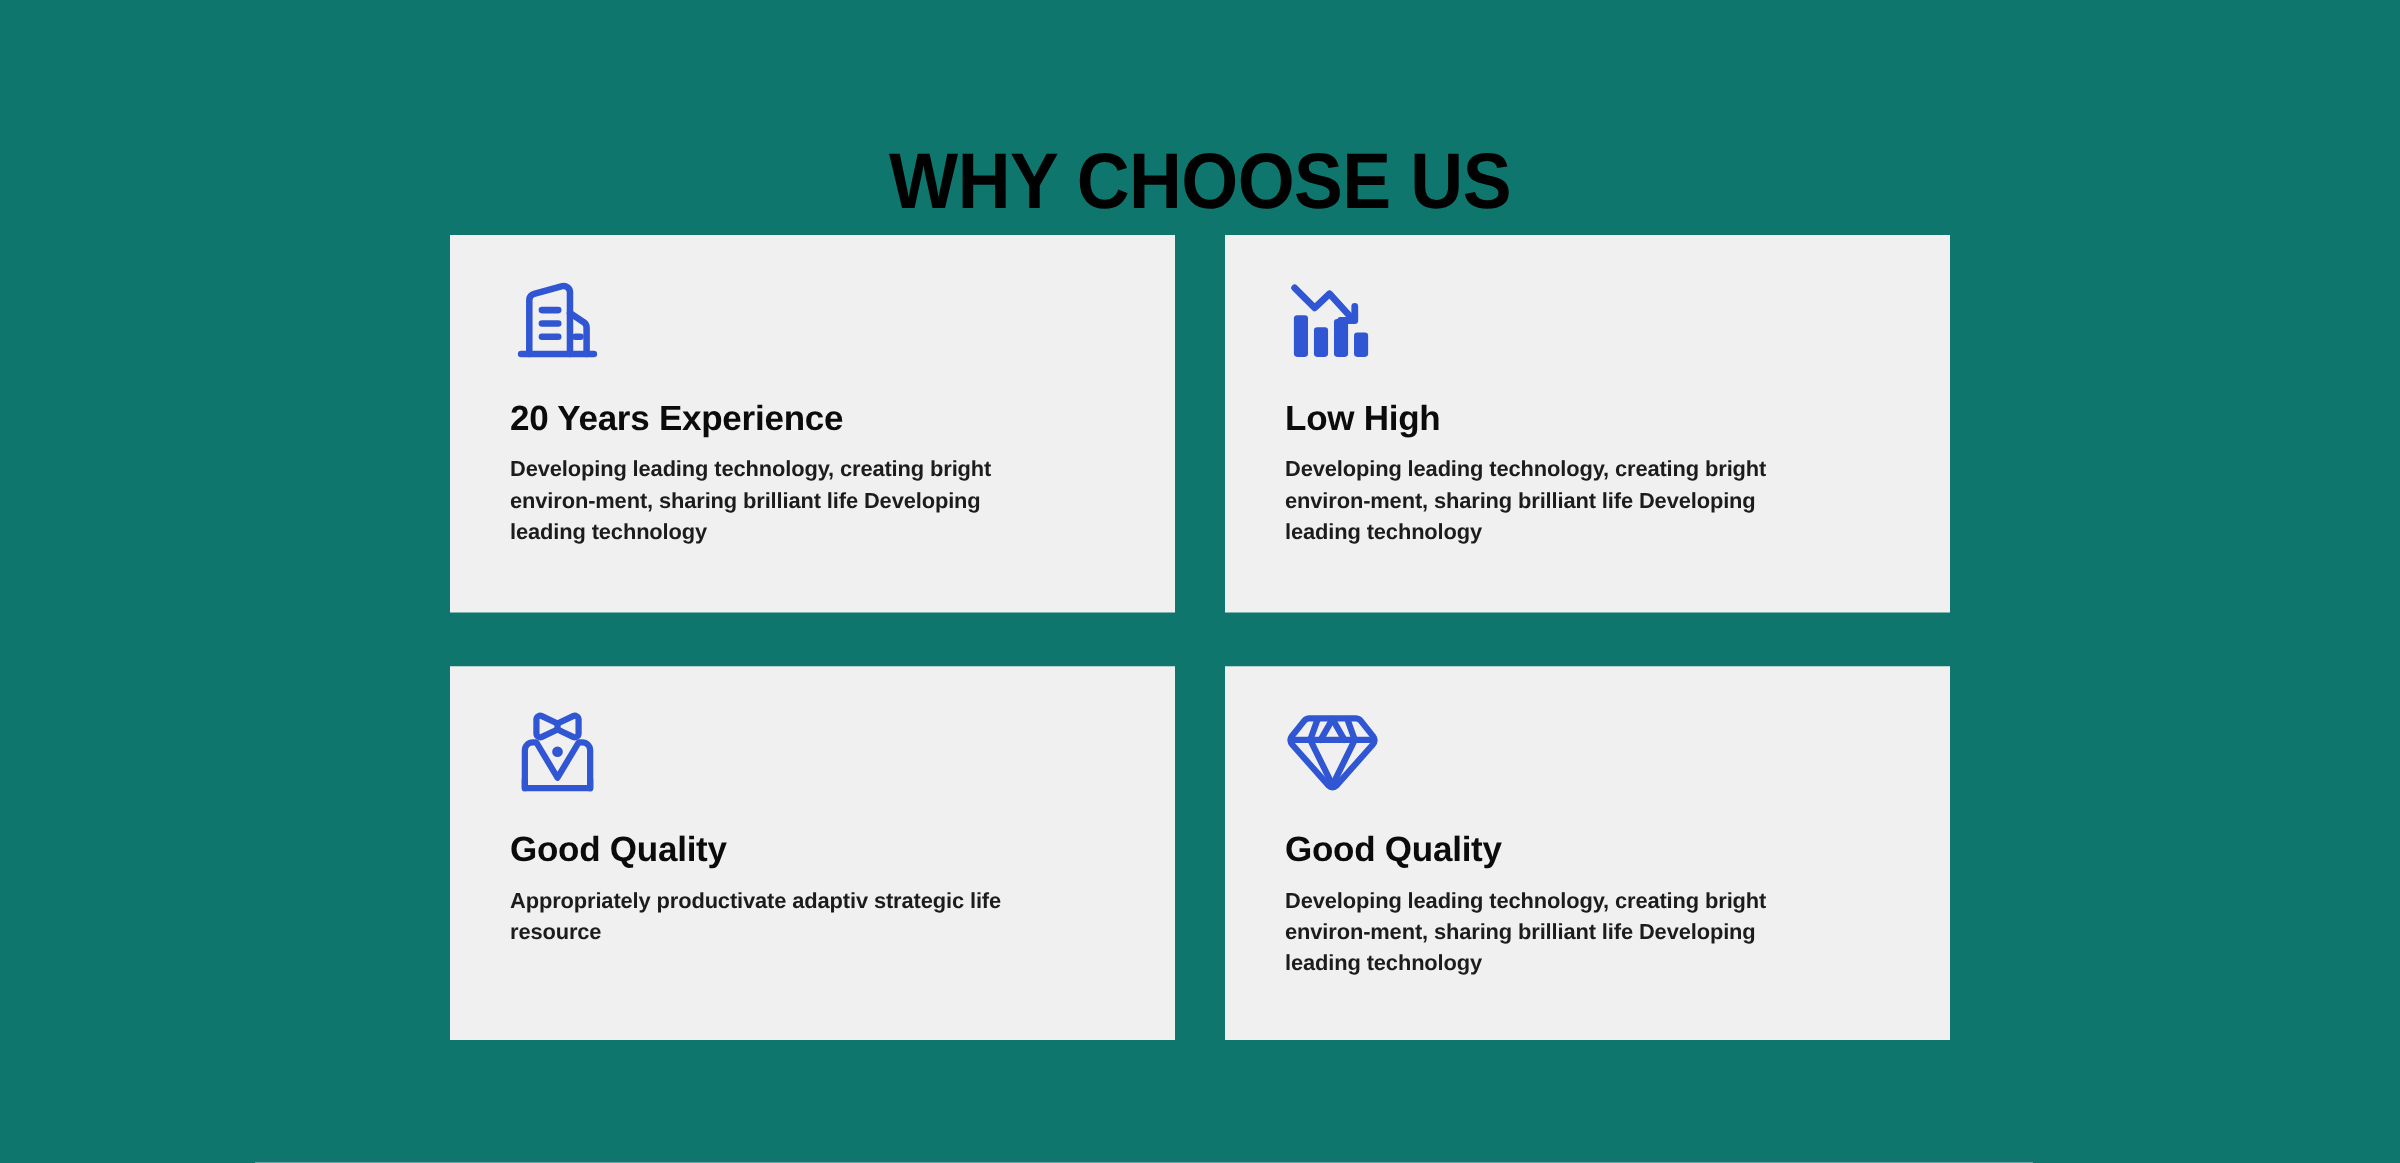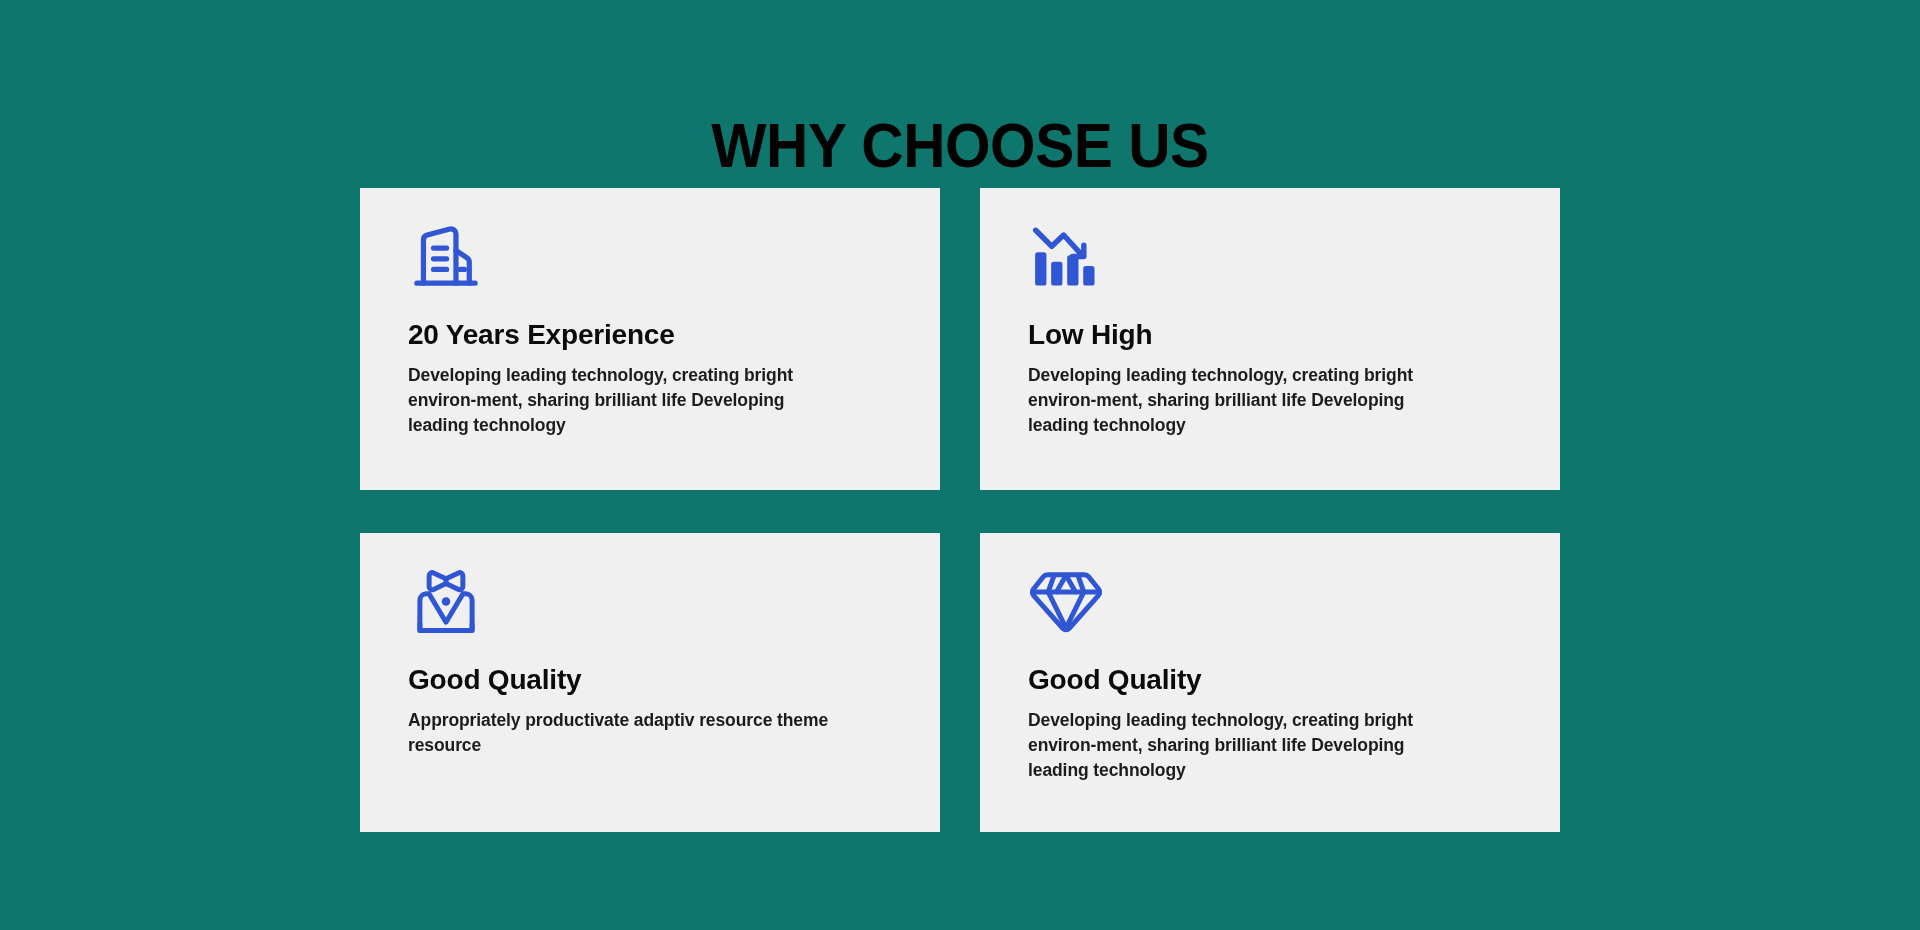--- a/index.html
+++ b/index.html
@@ -137,21 +137,21 @@
         <svg viewBox="0 0 64 64" fill="none" xmlns="http://www.w3.org/2000/svg">
           <path d="M32 12.5l-10.5-5c-1.7-.8-3.7.4-3.7 2.3v9.4c0 1.9 2 3.1 3.7 2.3L32 16.5" stroke="#3056d3" stroke-width="4.2" stroke-linecap="round" stroke-linejoin="round"></path>
           <path d="M32 12.5l10.5-5c1.7-.8 3.7.4 3.7 2.3v9.4c0 1.9-2 3.1-3.7 2.3L32 16.5" stroke="#3056d3" stroke-width="4.2" stroke-linecap="round" stroke-linejoin="round"></path>
           <path d="M32 16.5v-4" stroke="#3056d3" stroke-width="4.2" stroke-linecap="round"></path>
           <path d="M10 56V30.5c0-3 2.4-5.4 5.4-5.4h2.3L32 49l14.3-23.9h2.3c3 0 5.4 2.4 5.4 5.4V56" stroke="#3056d3" stroke-width="4.2" stroke-linecap="round" stroke-linejoin="round"></path>
           <path d="M10 50.5V56c0 0 .4 0 .4 0h43.2c0 0 .4 0 .4 0v-5.5" stroke="#3056d3" stroke-width="4.2" stroke-linecap="round" stroke-linejoin="round"></path>
           <circle cx="32" cy="31.5" r="3.6" fill="#3056d3"></circle>
         </svg>
       </span>
       <h2 class="card-title">Good Quality</h2>
-      <p class="card-desc">Appropriately productivate adaptiv resource theme resource</p>
+      <p class="card-desc">Appropriately productivate adaptiv strategic life resource</p>
     </div>
 
     <div class="card">
       <span class="card-icon">
         <svg viewBox="0 0 64 64" fill="none" xmlns="http://www.w3.org/2000/svg">
           <path d="M16.5 9h31c1.4 0 2.7.6 3.6 1.7l8.3 10.4c1.3 1.6 1.2 4-.2 5.5L34.6 54.3c-1.4 1.5-3.8 1.5-5.2 0L4.8 26.6c-1.4-1.5-1.5-3.9-.2-5.5l8.3-10.4C13.8 9.6 15.1 9 16.5 9z" stroke="#3056d3" stroke-width="4.2" stroke-linejoin="round"></path>
           <path d="M4 23.5h56" stroke="#3056d3" stroke-width="4.2" stroke-linecap="round"></path>
           <path d="M22 9.5l-5 14" stroke="#3056d3" stroke-width="4.2" stroke-linecap="round" stroke-linejoin="round"></path>
           <path d="M42 9.5l5 14" stroke="#3056d3" stroke-width="4.2" stroke-linecap="round" stroke-linejoin="round"></path>
           <path d="M32 9.5l-8 14" stroke="#3056d3" stroke-width="4.2" stroke-linecap="round" stroke-linejoin="round"></path>

